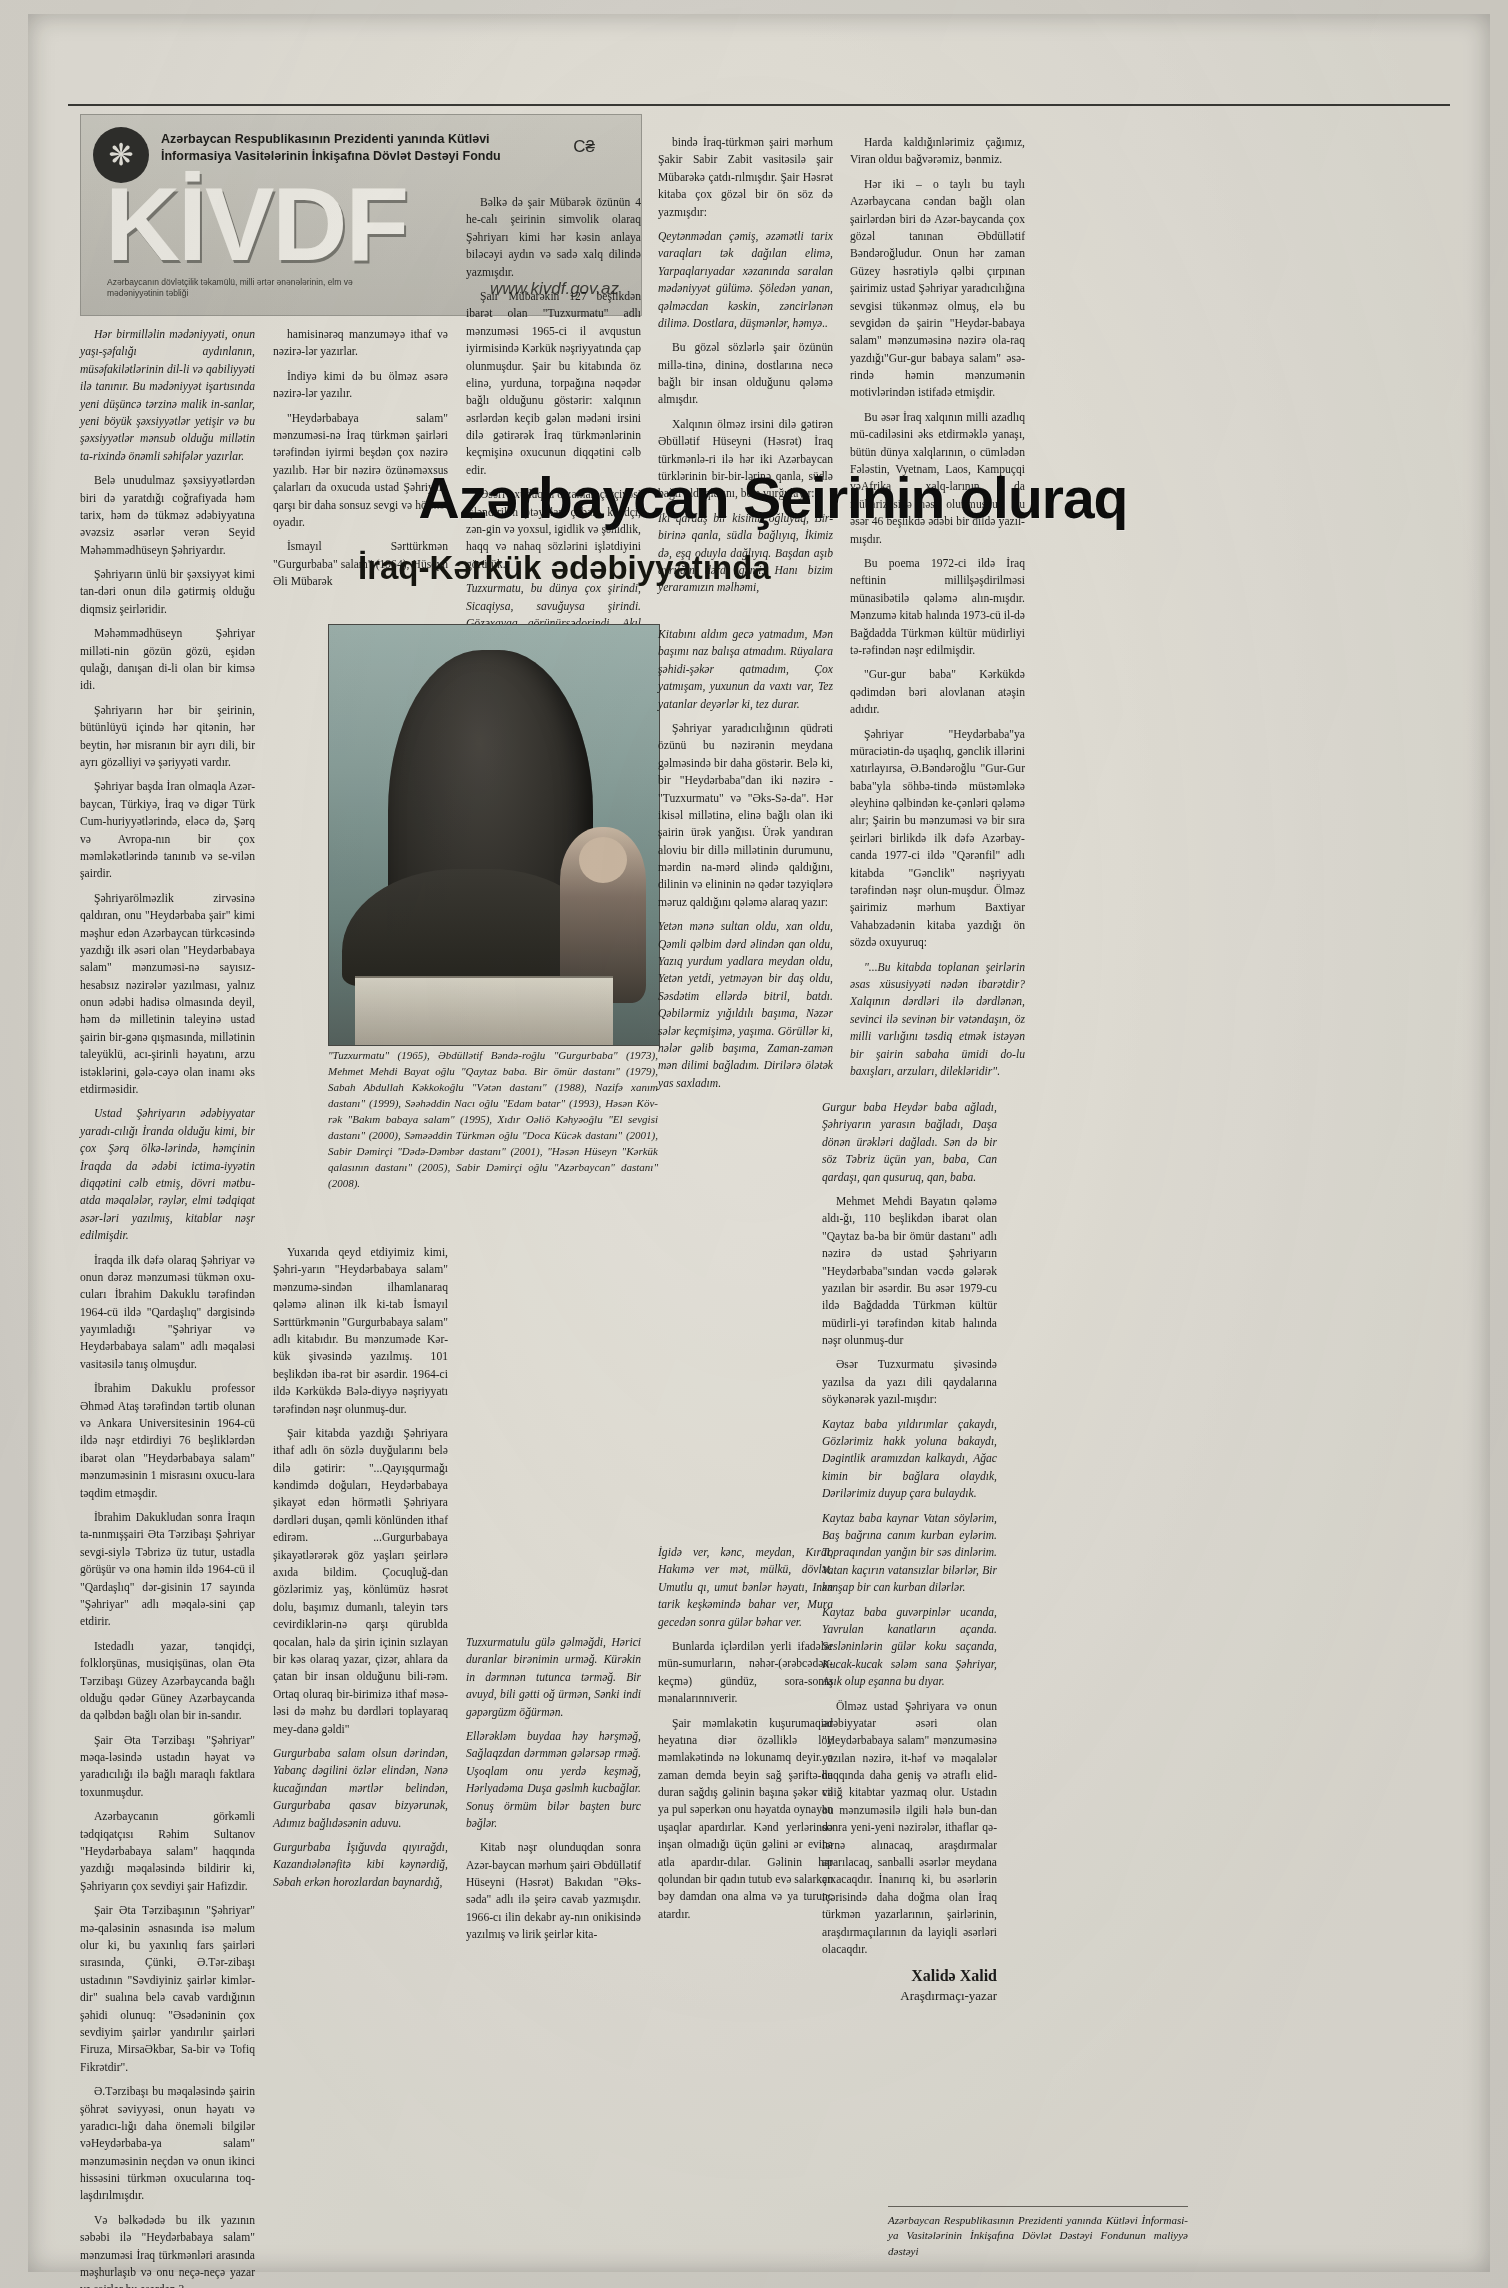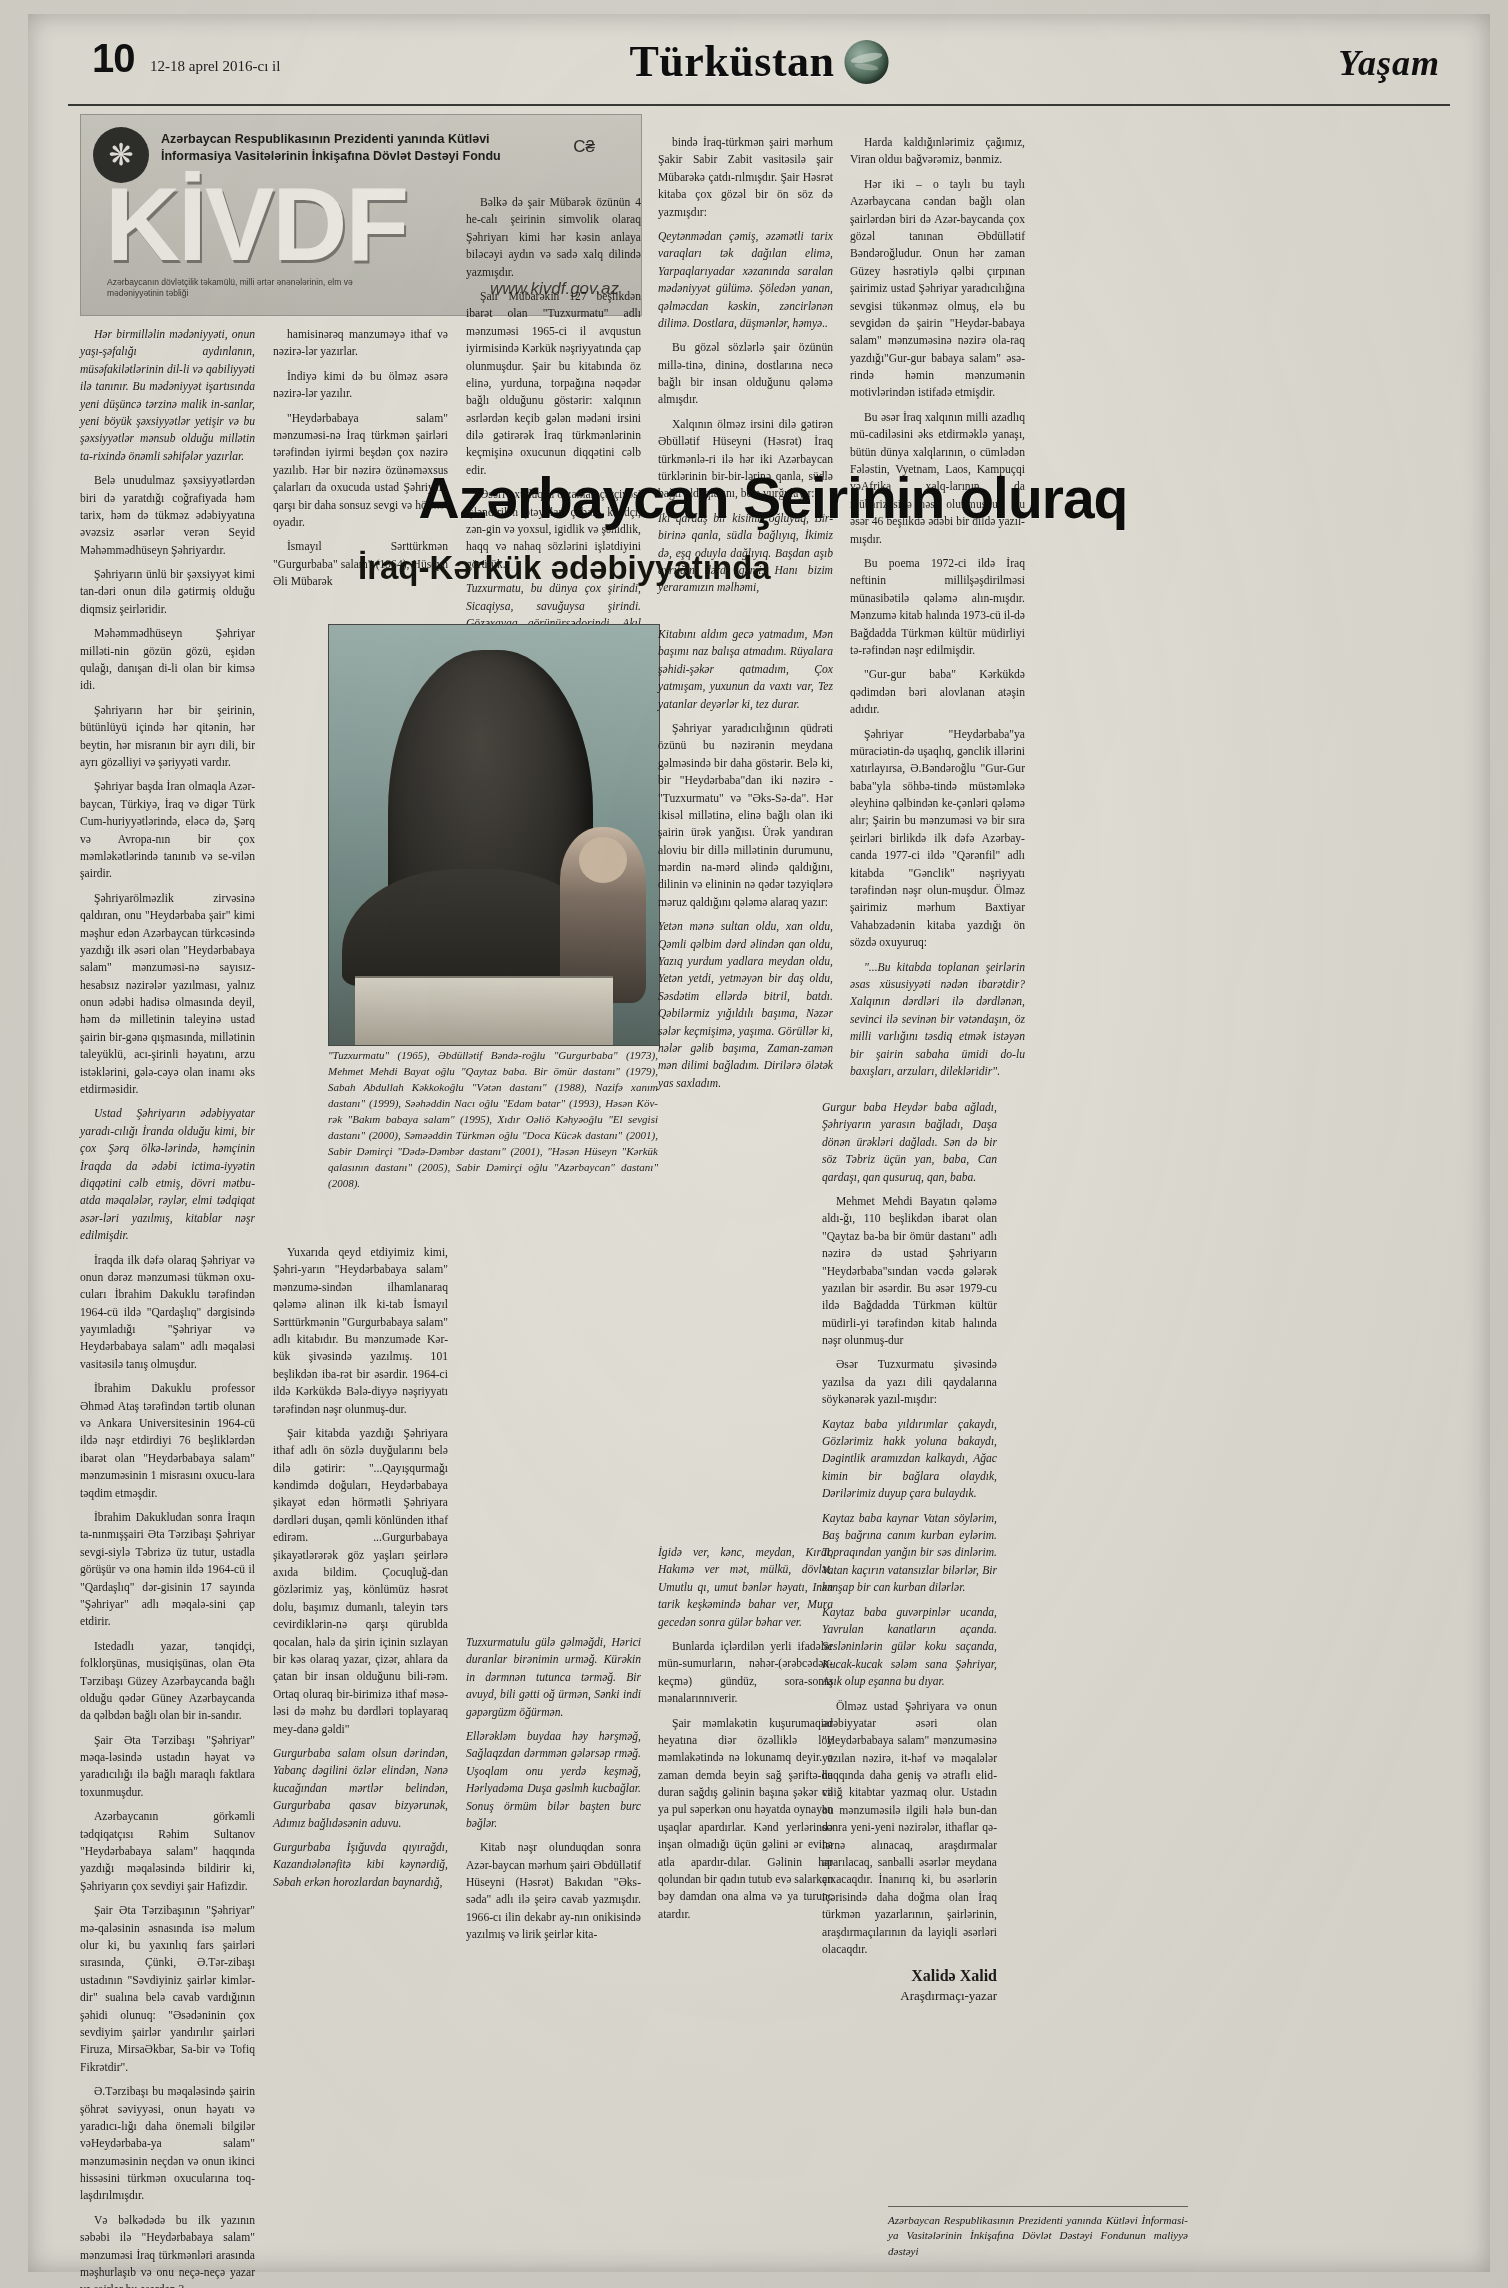--- a/index.html
+++ b/index.html
@@ -221,29 +221,20 @@
     font-size:11px; line-height:1.4; font-style:italic; text-align:justify;
     border-top:1px solid #6a675f; padding-top:6px;
   }
 </style>
 </head>
 <body>
 
 <div class="page">
   <div class="sheet">
 
-    <div class="masthead">
-      <div class="page-num">10</div>
-      <div class="issue-date">12-18 aprel 2016-cı il</div>
-      <div class="paper-name">
-        <span>Türküstan</span>
-        <span class="globe"></span>
-      </div>
-      <div class="section-name">Yaşam</div>
-    </div>
     <div class="rule"></div>
 
     <div class="kivdf">
       <div class="logo">
           <span>❋</span>
         </div>
       <div class="org">Azərbaycan Respublikasının Prezidenti yanında Kütləvi İnformasiya Vasitələrinin İnkişafına Dövlət Dəstəyi Fondu</div>
       <div class="cmark">C₴</div>
       <div class="big">KİVDF</div>
       <div class="tagline">Azərbaycanın dövlətçilik təkamülü, milli

